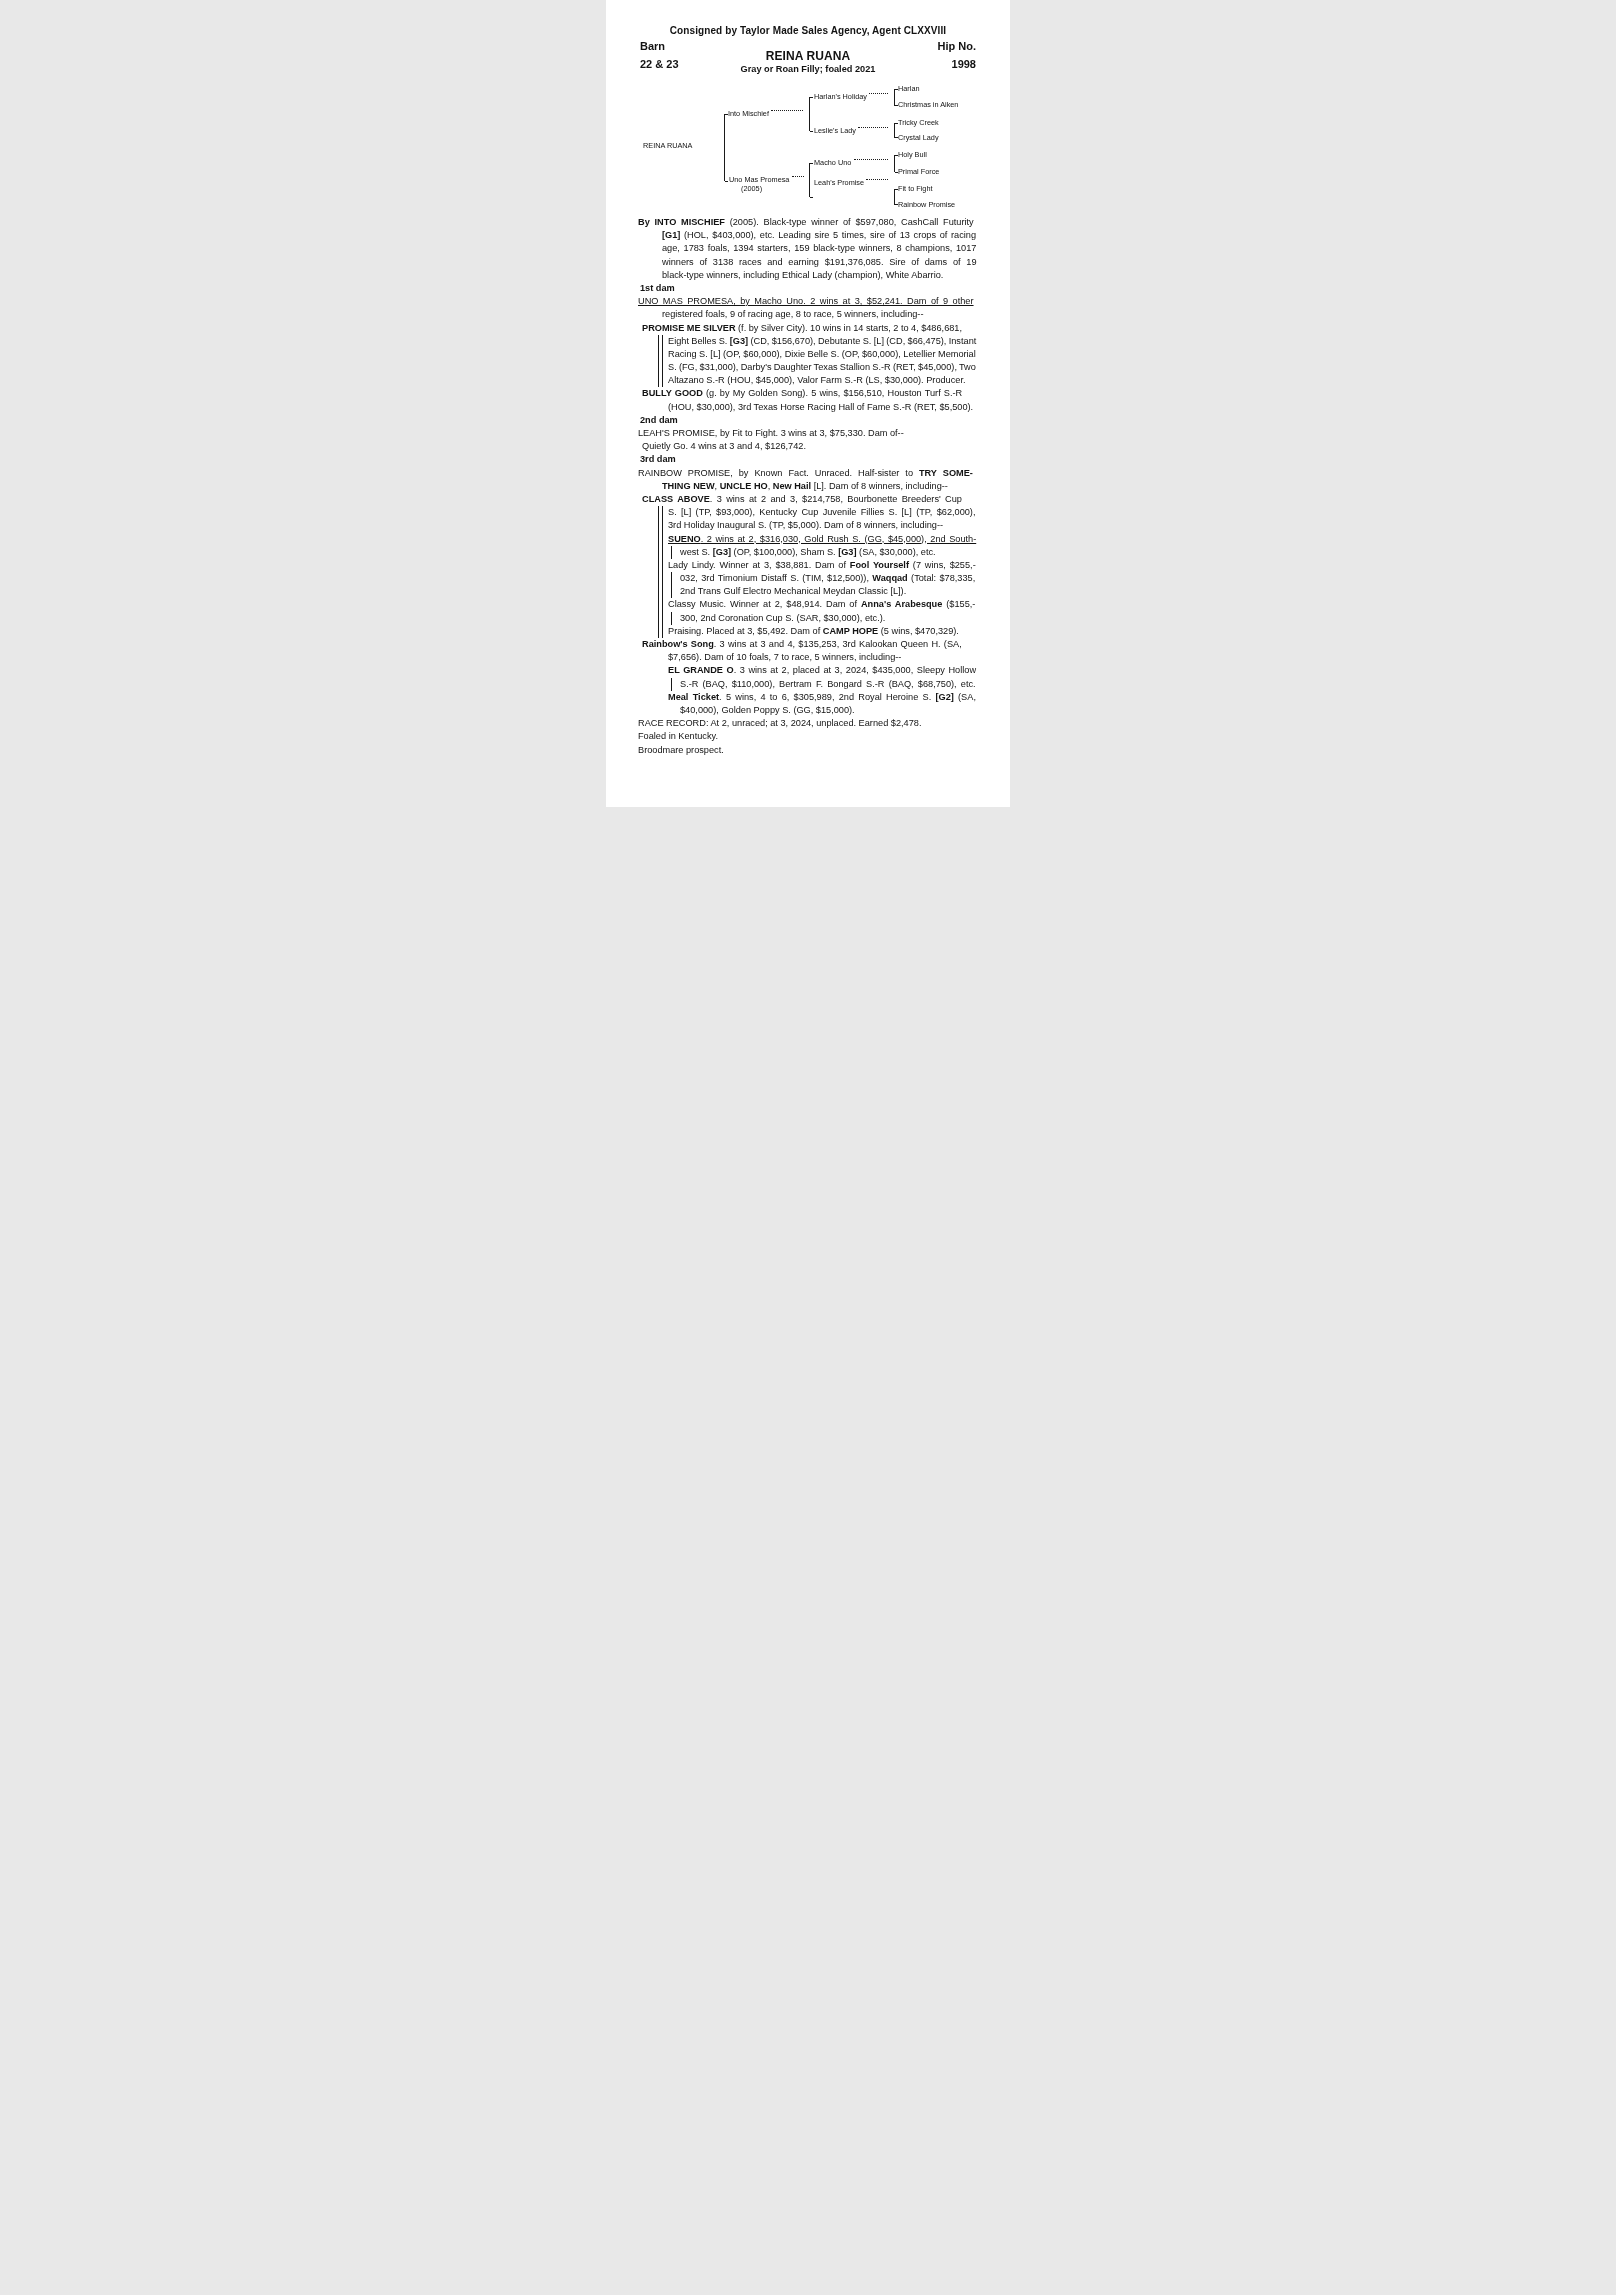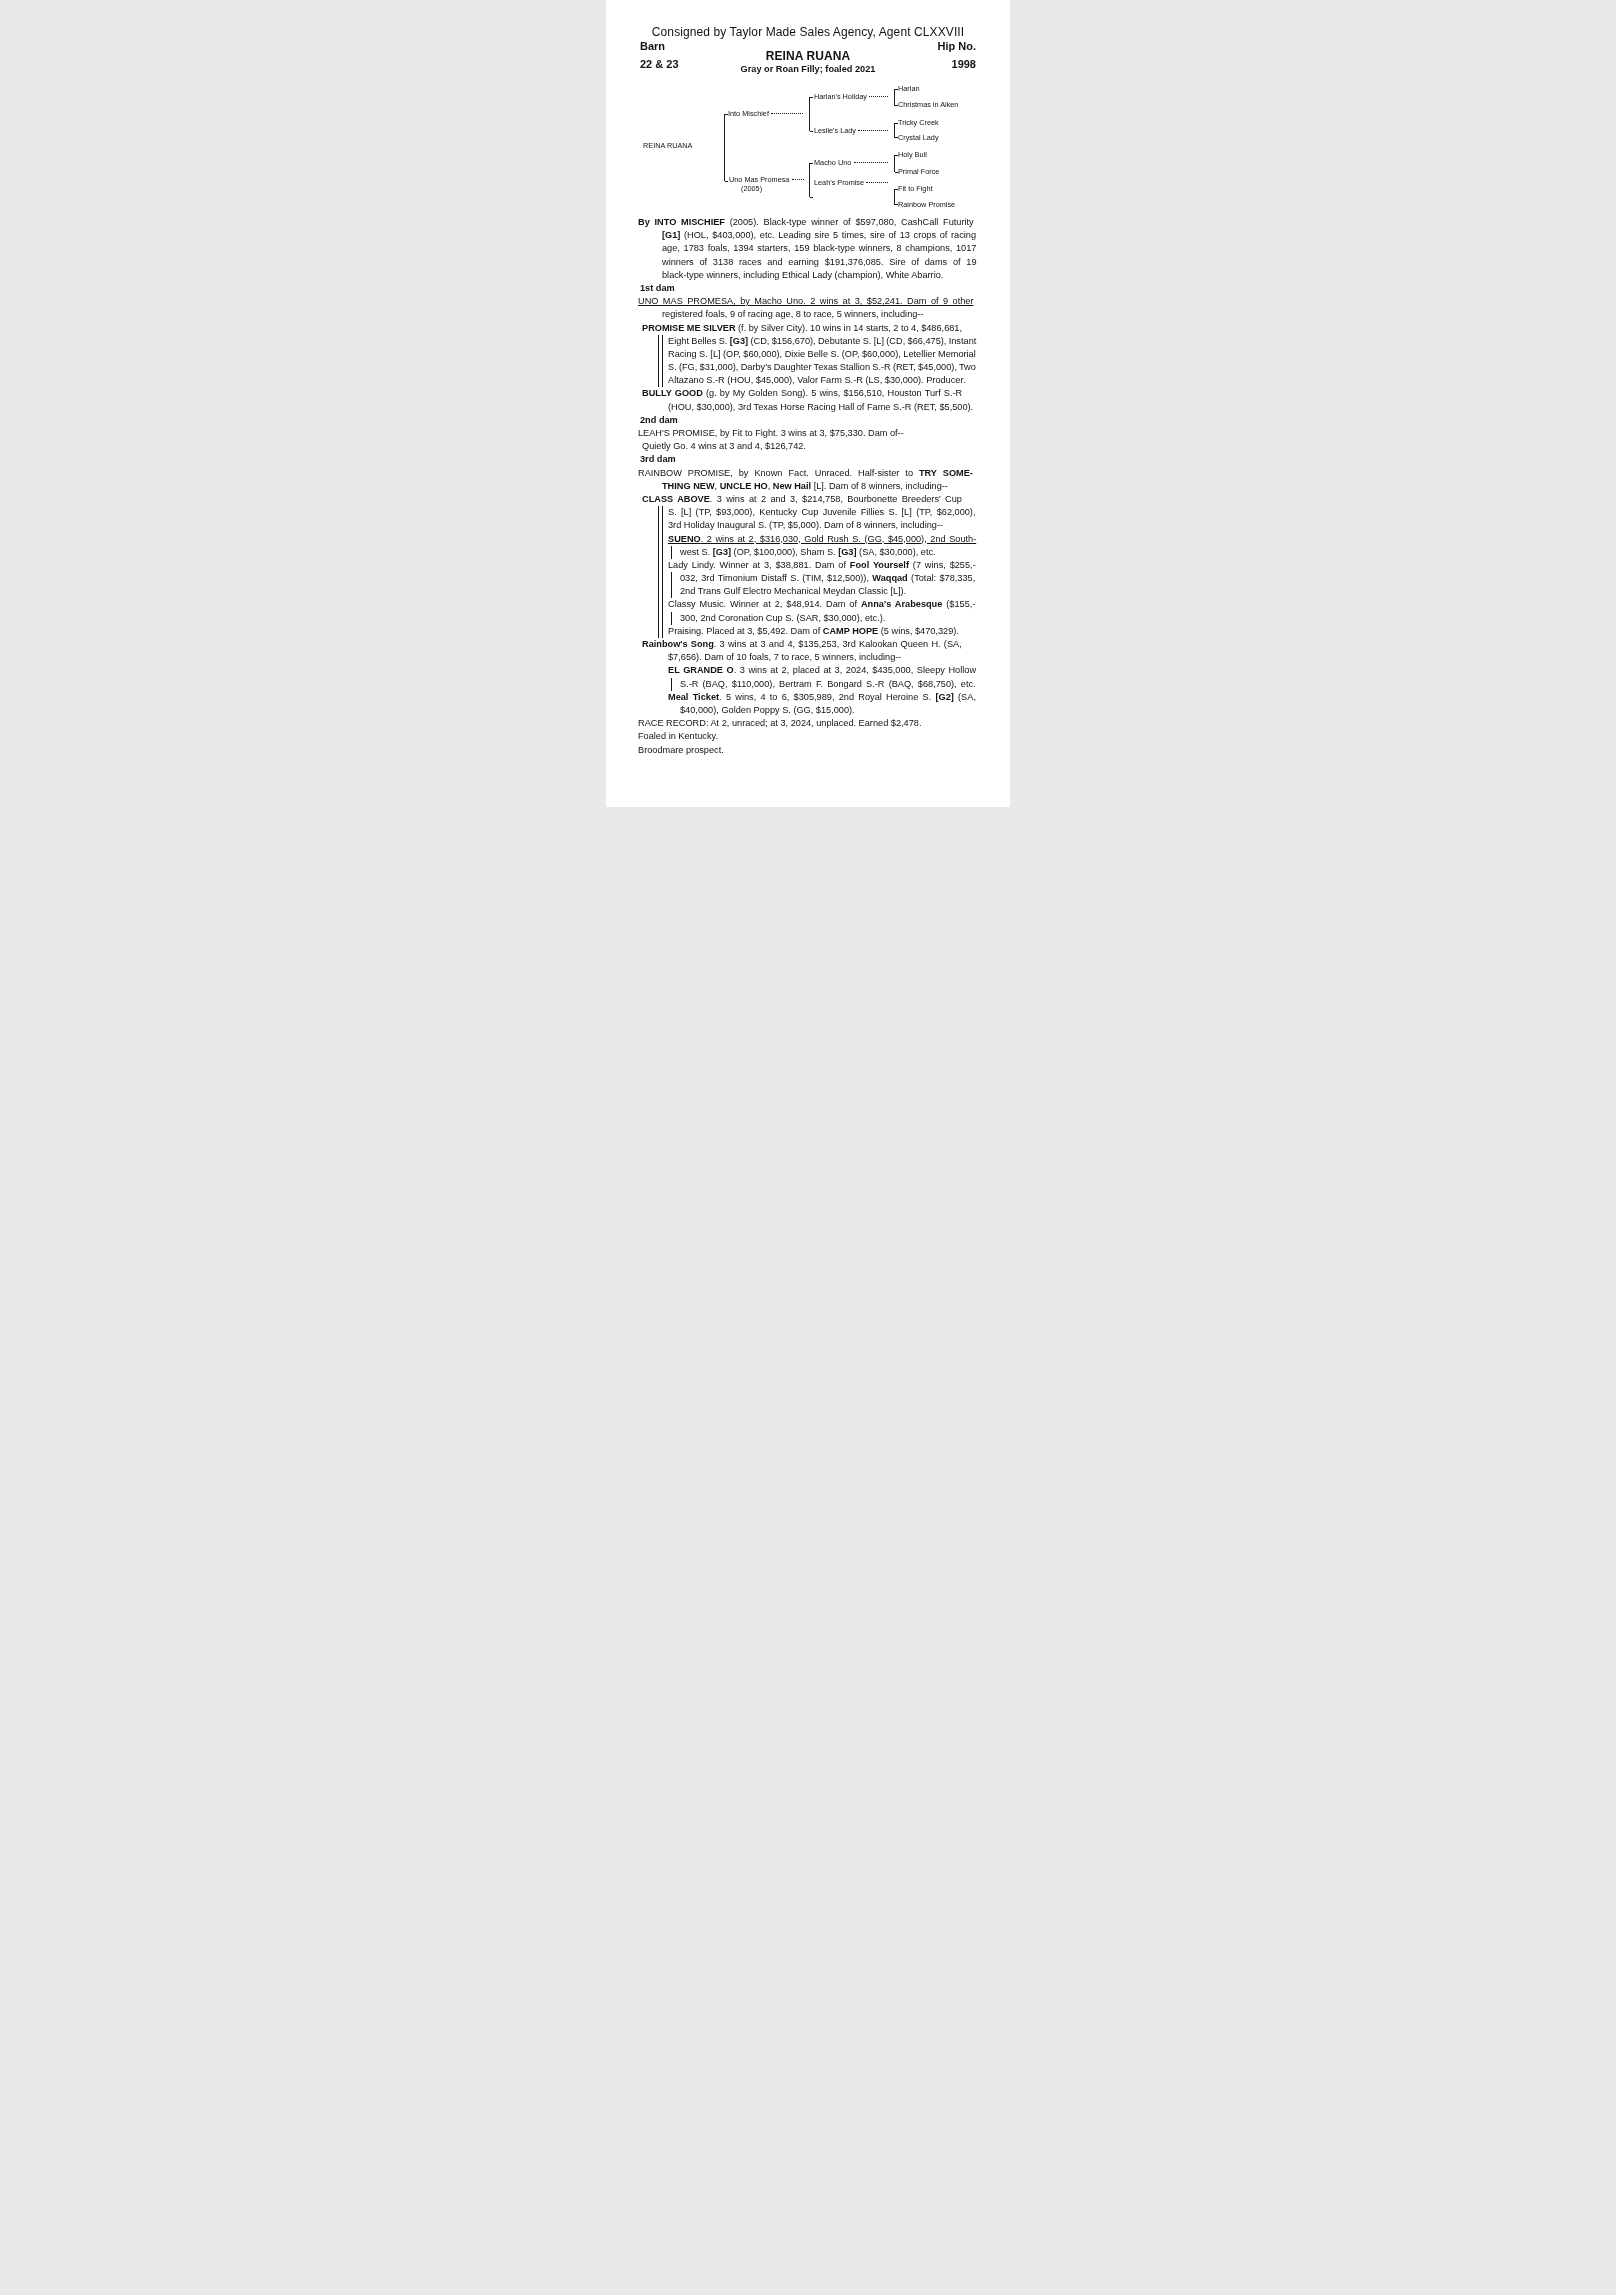--- a/index.html
+++ b/index.html
@@ -4,32 +4,32 @@
 <style>
   html,body{margin:0;padding:0;background:#e8e8e8;}
   .page{
     position:relative; width:404px; height:807px; margin:0 auto;
     background:#ffffff; color:#131313;
     font-family:"Liberation Sans","DejaVu Sans",sans-serif;
     overflow:hidden;
   }
   
   .consigned{position:absolute;left:0;top:25px;width:100%;text-align:center;
-    font-size:12px;font-weight:normal;letter-spacing:0.1px;}
+    font-size:10px;font-weight:bold;letter-spacing:0.1px;}
   .corner{position:absolute;font-weight:bold;font-size:11px;line-height:12px;}
   .corner .l2{display:block;margin-top:6.4px;}
   .corner-left{left:34px;top:40px;text-align:left;}
   .corner-right{right:34px;top:40px;text-align:right;}
   .title{position:absolute;left:0;top:49px;width:100%;text-align:center;
     font-size:12px;font-weight:bold;letter-spacing:0.1px;}
   .subtitle{position:absolute;left:0;top:64px;width:100%;text-align:center;
     font-size:9.2px;font-weight:bold;}
   
   .pedigree{position:absolute;left:0;top:0;width:404px;height:213px;font-size:7.3px;}
-  .pg-item{position:absolute;line-height:8.3px;white-space:nowrap;display:flex;align-items:center;}
+  .pg-item{position:absolute;line-height:8.3px;white-space:nowrap;display:flex;align-items:flex-start;}
   .pg-leader{flex:1 1 auto;border-bottom:0.9px dotted #1d1d1d;margin:0 0.5px 1.4px 2.3px;min-width:4.6px;}
   .bk{position:absolute;width:3.2px;border-left:0.7px solid #1a1a1a;}
   .bk:before,.bk:after{content:"";position:absolute;left:0;width:3.2px;height:0;
     border-top:0.7px solid #1a1a1a;}
   .bk:before{top:-0.5px;} .bk:after{bottom:-0.5px;}
   .pi-subject{left:37px;top:142px;}
   .pi-sire{left:122px;top:110px;width:75px;}
   .pi-dam{left:123px;top:176px;width:75px;}
   .pi-damyear{left:135px;top:185px;}
   .pi-ss{left:208px;top:93px;width:74px;}

